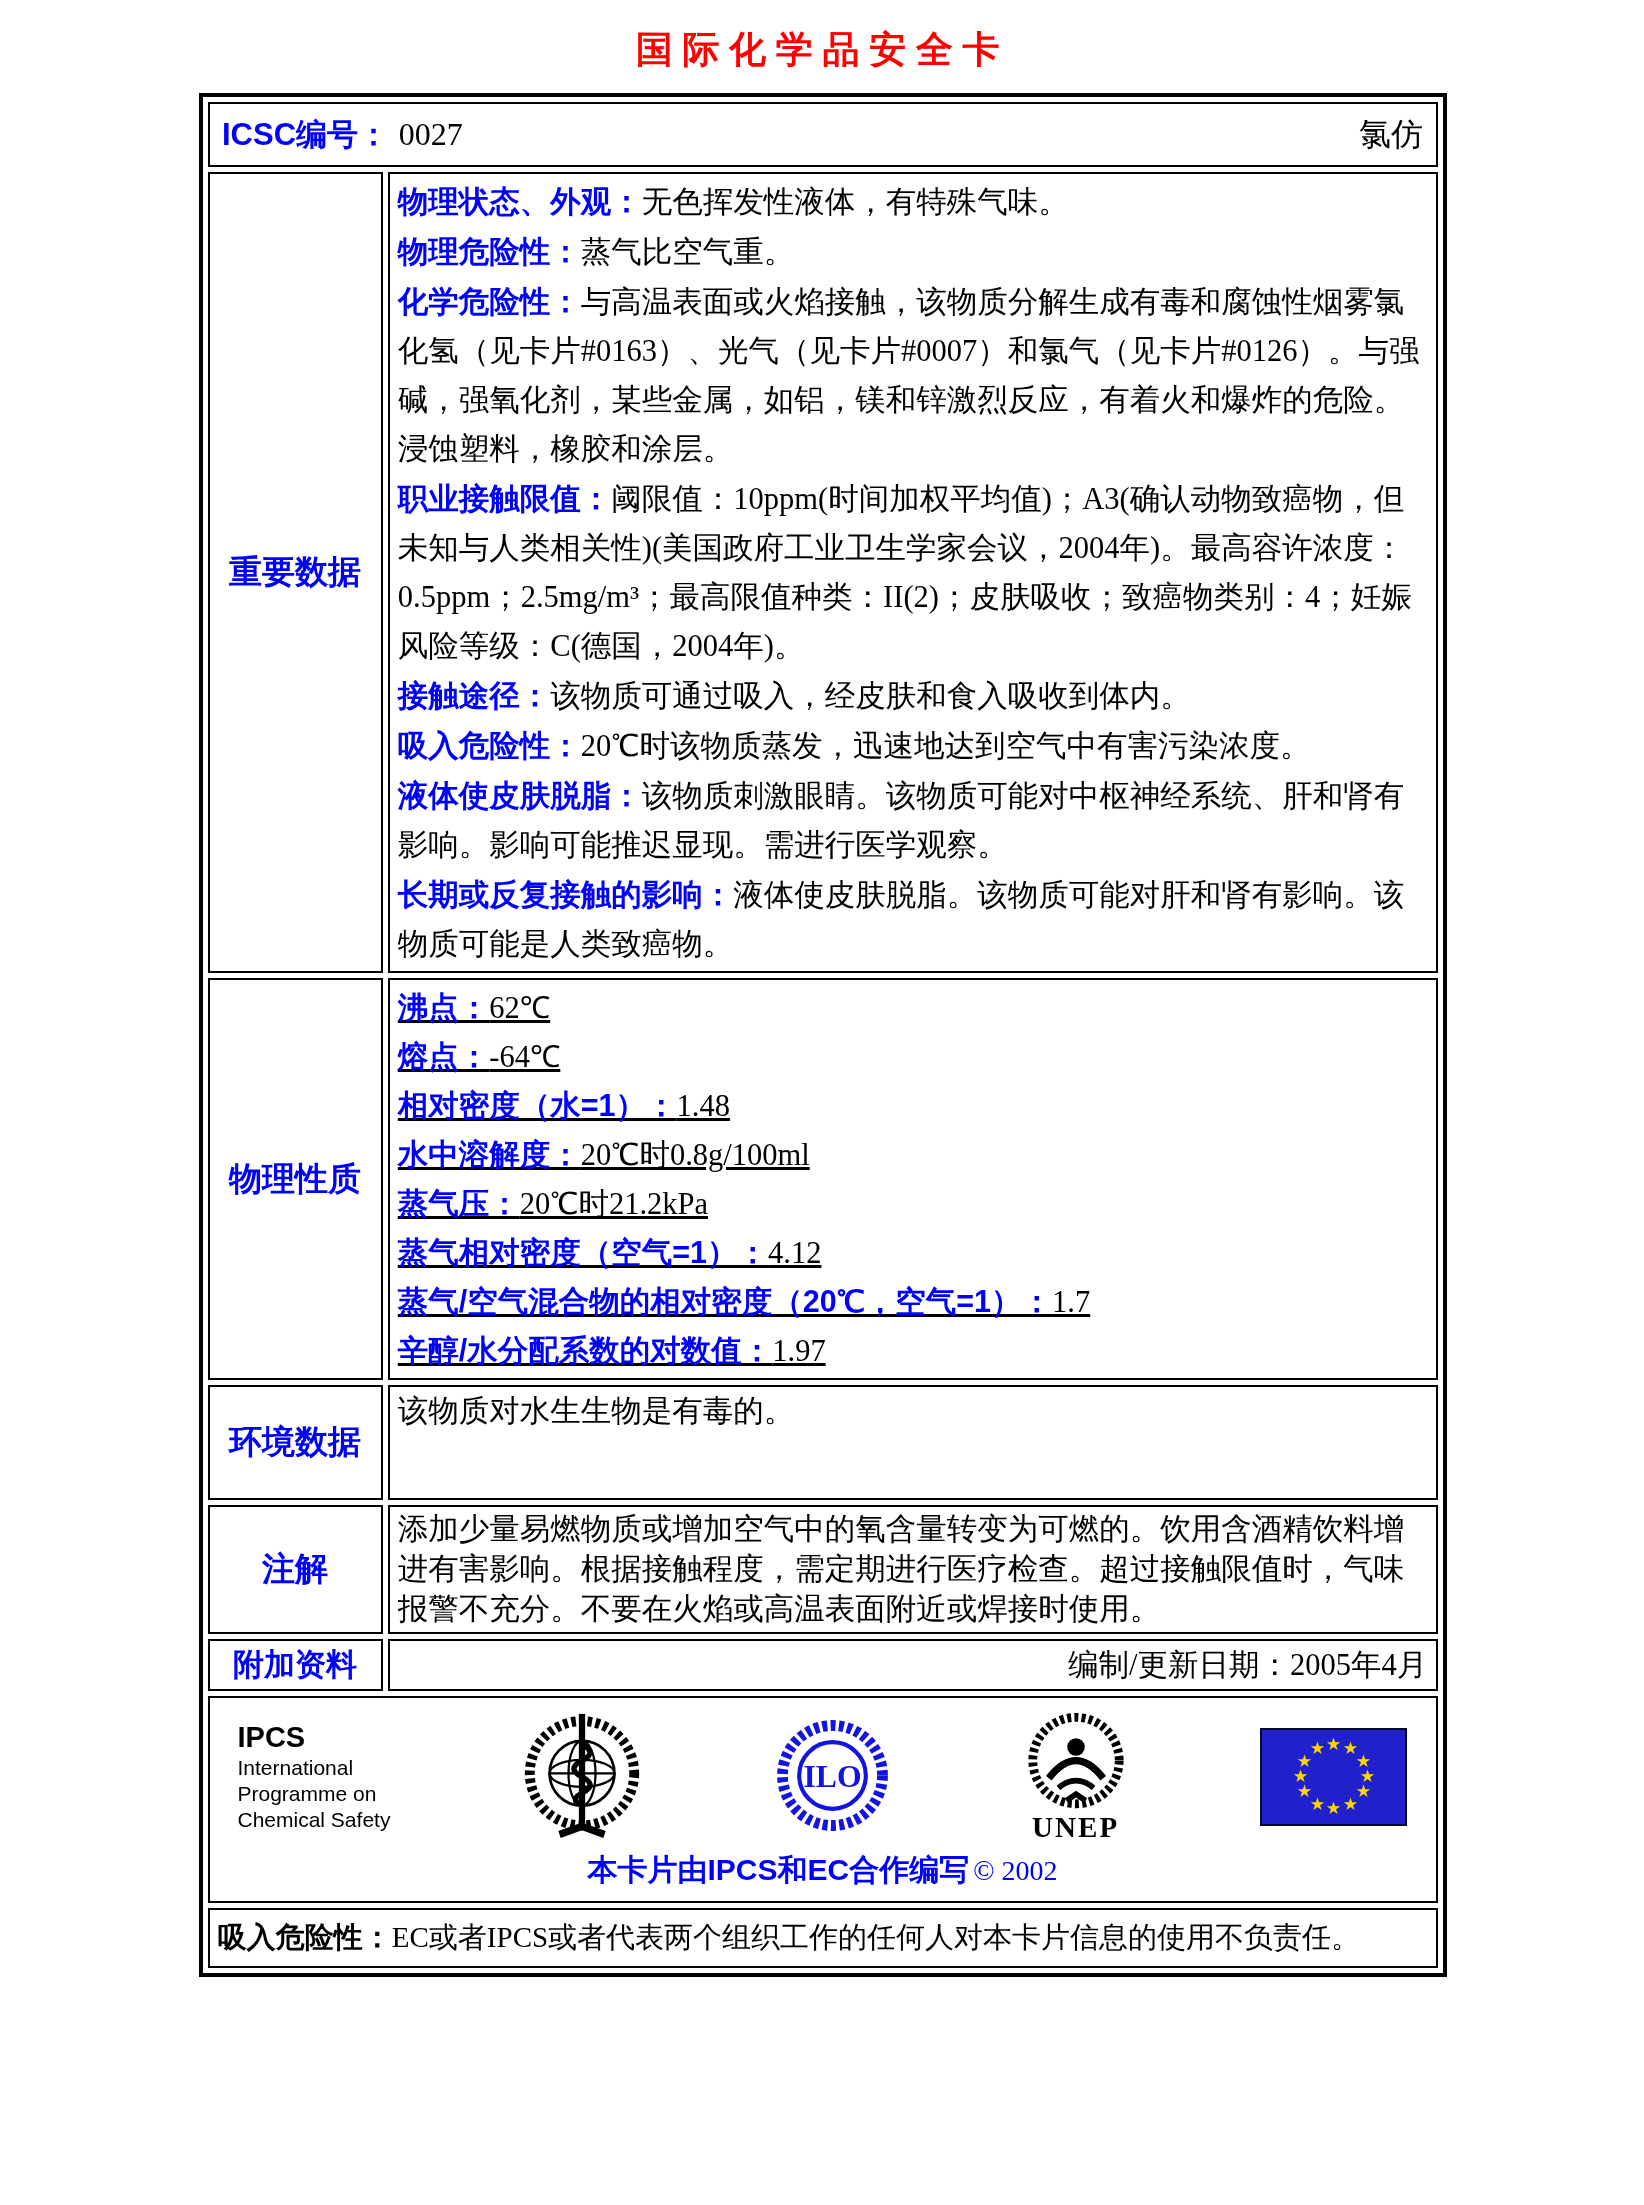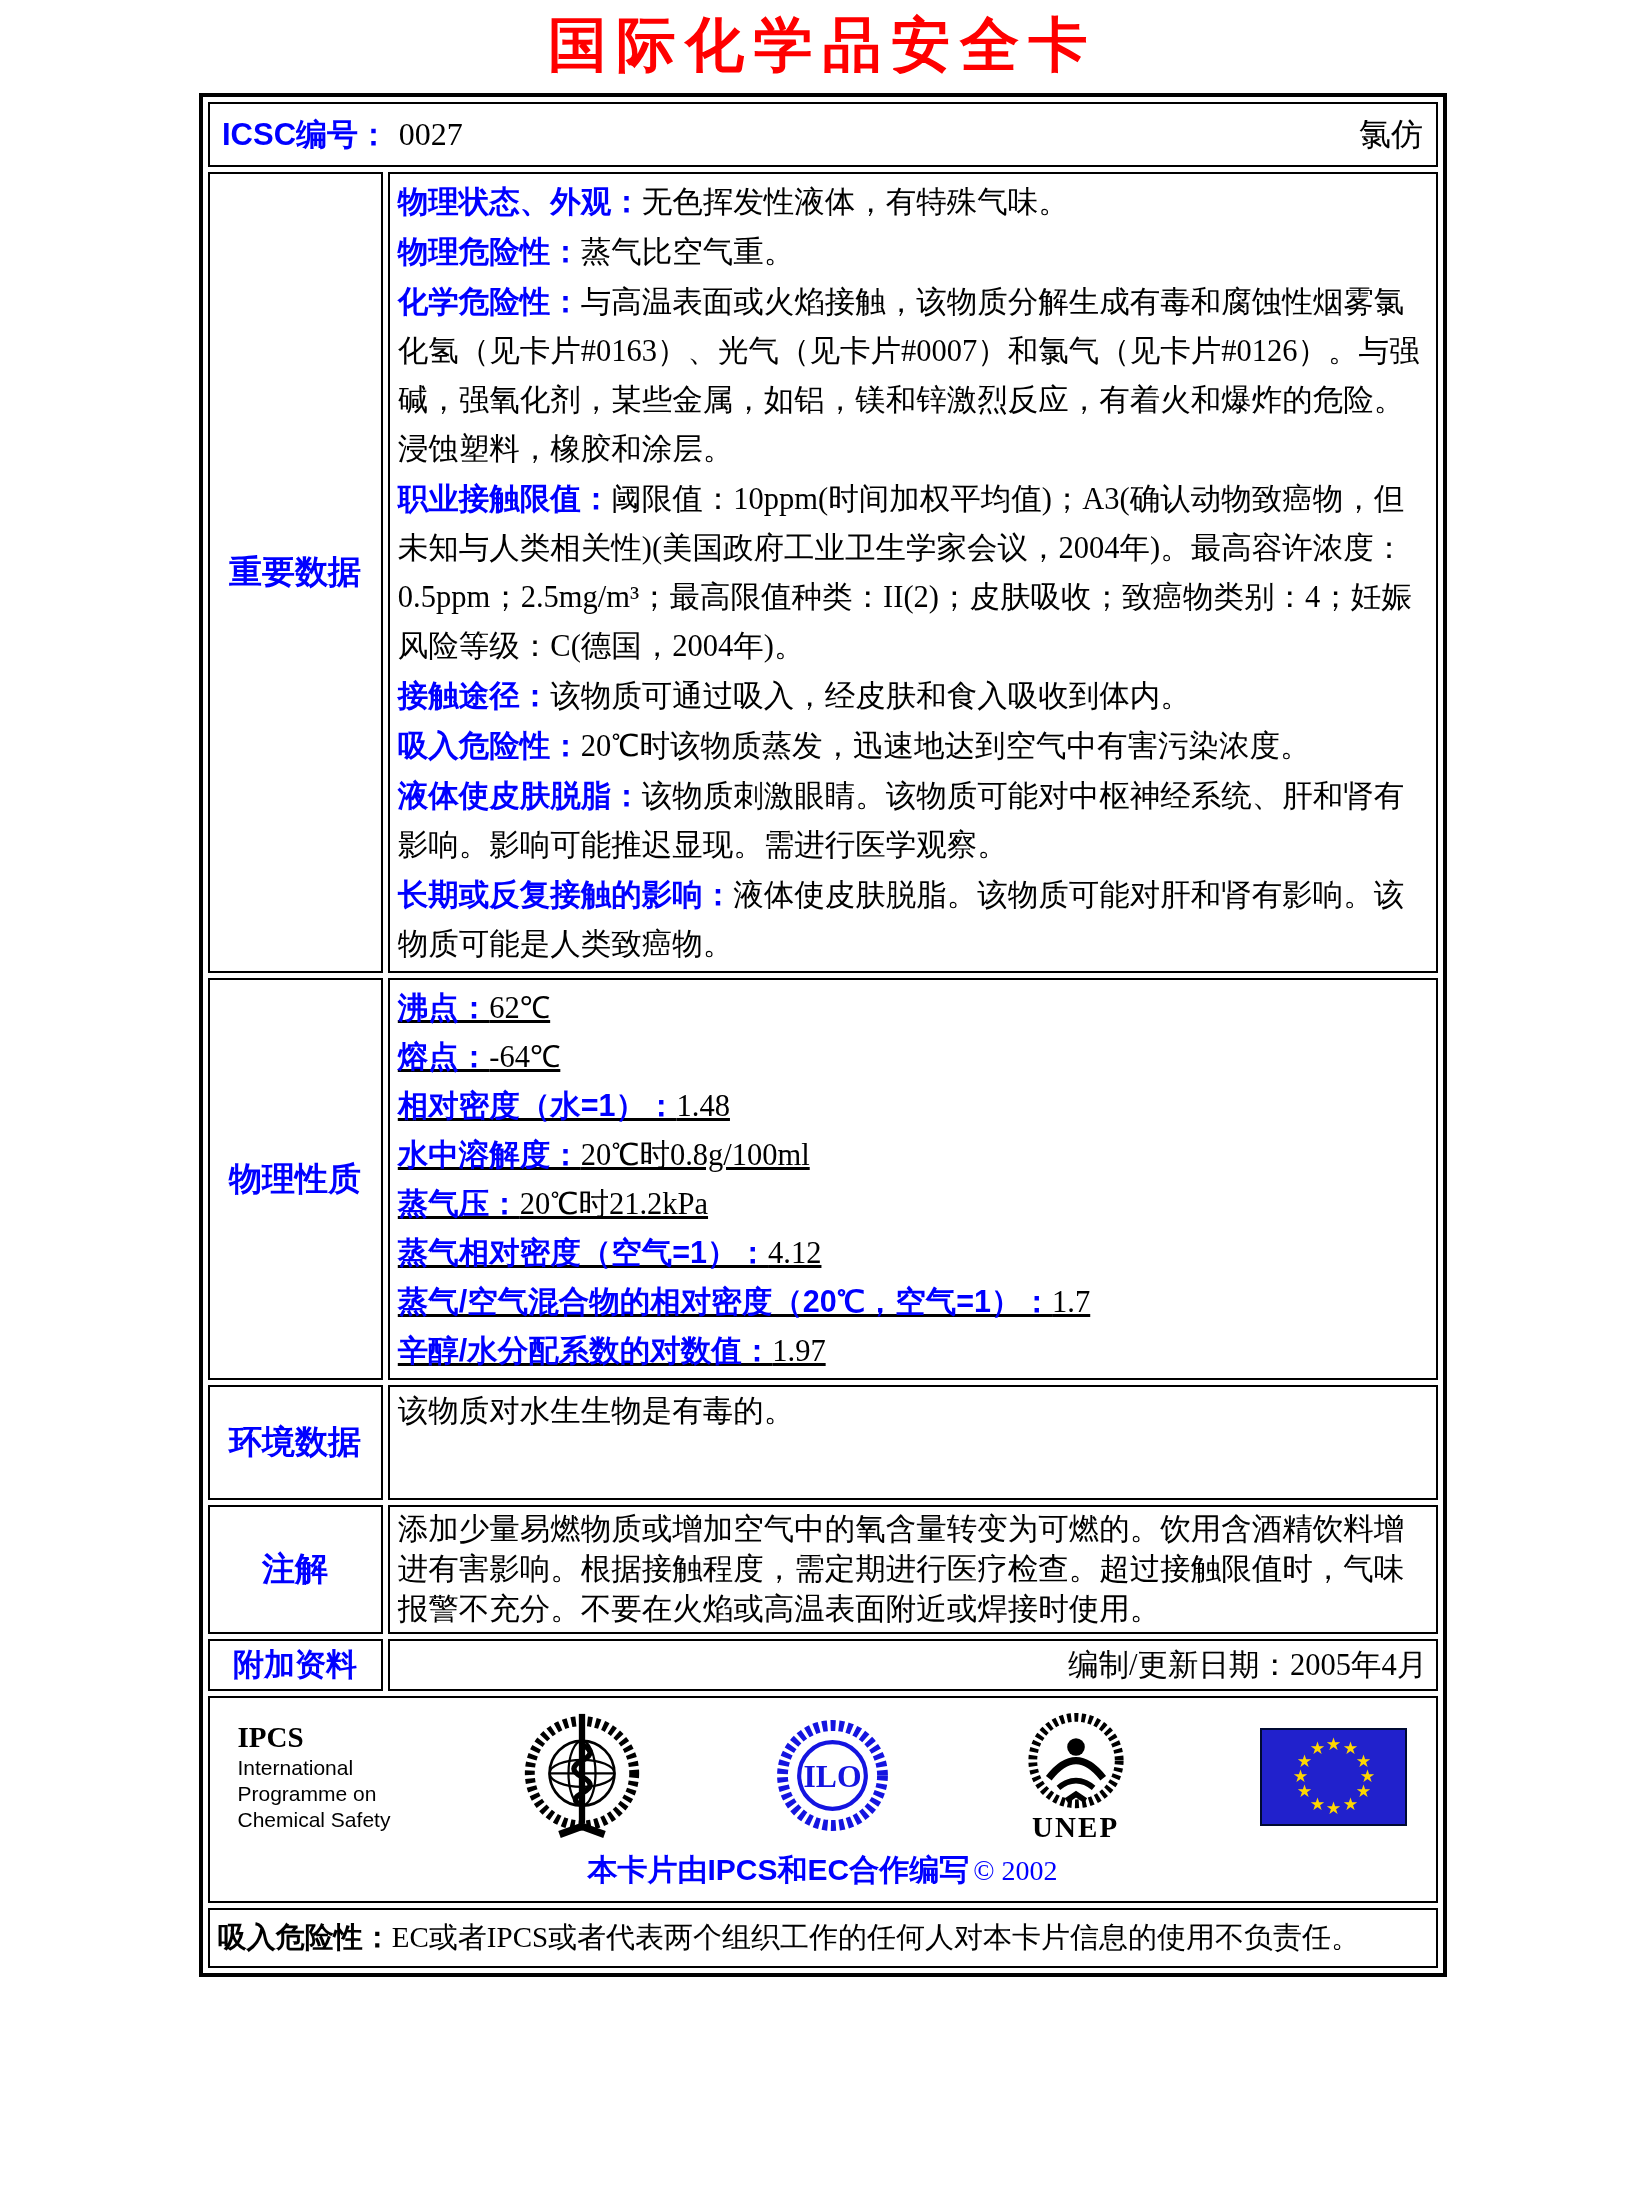--- a/index.html
+++ b/index.html
@@ -3,22 +3,22 @@
 <meta charset="utf-8">
 <style>
   html,body{margin:0;padding:0;background:#fff;}
   #page{
     width:1645px;height:2205px;position:relative;background:#ffffff;
     font-family:"Liberation Serif", serif;color:#000;overflow:hidden;
   }
   
   .page-title{
     padding-top:15.3px;height:78px;text-align:center;
-    font-family:Liberation Mono, monospace;font-weight:900;
-    font-size:59px;letter-spacing:9.7px;color:#ff0000;line-height:69px;
+    font-family:Liberation Serif, serif;font-weight:900;
+    font-size:37px;letter-spacing:9.7px;color:#ff0000;line-height:69px;
   }
   
   table.card{
     width:1248px;margin:0 auto;background:#fff;
     border:4.2px solid #000;border-spacing:5.5px;border-collapse:separate;
   }
   td{border:2.8px solid #000;padding:2.8px 8.3px;vertical-align:top;background:#fff;}
   col.label-col{width:175px;}
   td.label-cell{
     vertical-align:middle;text-align:center;
@@ -42,21 +42,21 @@
   td.env-cell{height:105px;font-size:30.5px;line-height:43px;}
   
   td.notes-cell{height:105px;font-size:30.5px;line-height:40px;}
   
   td.add-cell{height:33px;vertical-align:middle;font-size:30.5px;line-height:35px;text-align:right;}
   td.add-label{font-size:31px;}
   
   td.logos-cell{height:189px;vertical-align:middle;padding:7px 14px;}
   .logos-flex{display:flex;align-items:center;justify-content:space-between;padding:0 14px;}
   .ipcs-block{font-family:"Liberation Sans", sans-serif;color:#000;}
-  .ipcs-abbr{font-weight:bold;font-size:29px;line-height:35px;font-family:Liberation Serif, serif;}
+  .ipcs-abbr{font-weight:bold;font-size:29px;line-height:35px;}
   .ipcs-line{font-size:21px;line-height:26px;}
   .unep-wrap{text-align:center;}
   .unep-word{font-family:"Liberation Serif", serif;font-weight:bold;font-size:29px;letter-spacing:2.1px;line-height:30.5px;margin-top:-4.2px;}
   .eu-flag{position:relative;width:143px;height:94px;background:#2121cc;border:2.1px solid #000a33;}
   .eu-star{position:absolute;color:#ffd700;font-size:17.3px;transform:translate(-50%,-50%);line-height:17.3px;}
   .credit-line{
     text-align:center;margin-top:4.2px;
     font-family:"Liberation Sans", sans-serif;font-weight:bold;
     color:#0000ff;font-size:30px;
   }

